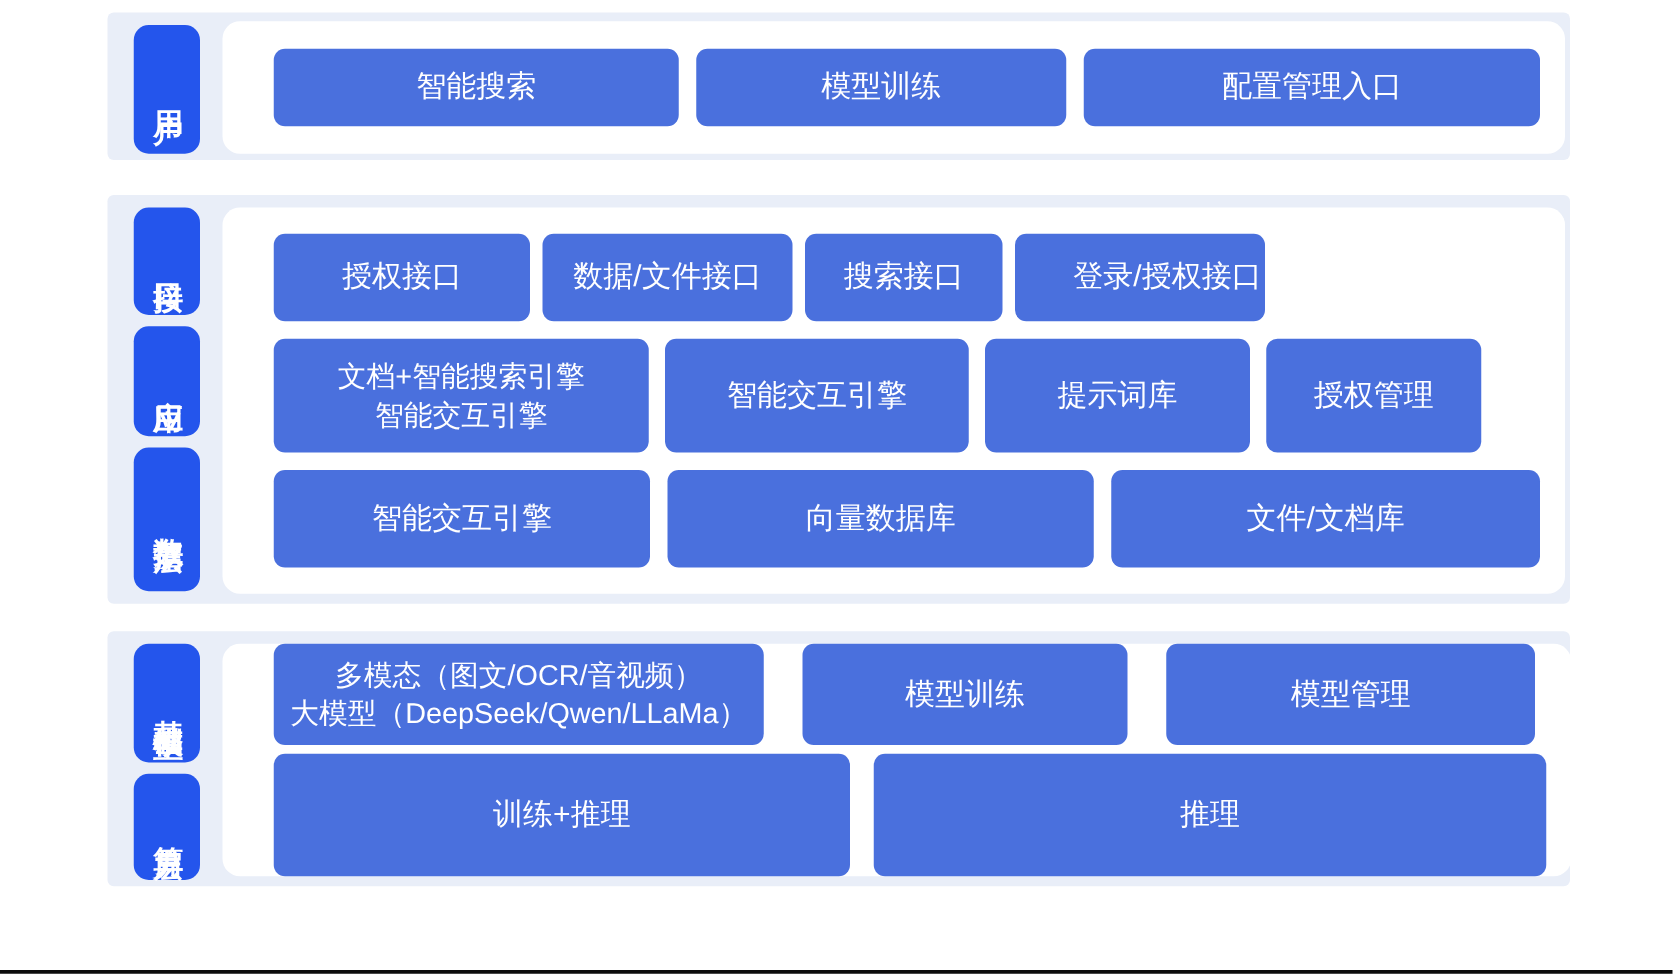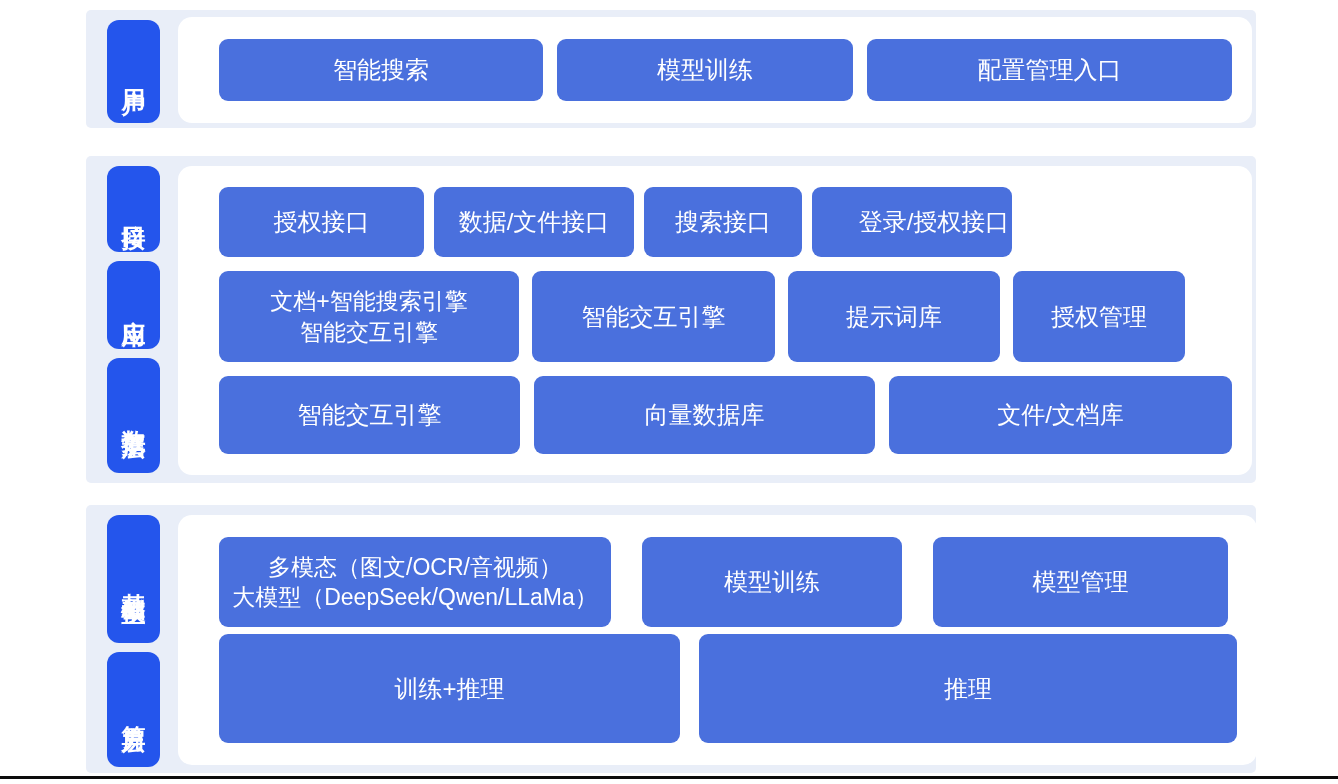--- a/index.html
+++ b/index.html
@@ -154,21 +154,21 @@
         <div class="box" style="width:341px;">
           <span>向量数据库</span>
         </div>
         <div class="box" style="width:343px;">
           <span>文件/文档库</span>
         </div>
       </div>
     </div>
   </section>
 
-  <section class="band" style="top:505px;height:268px;">
+  <section class="band" style="top:505px;height:204px;">
     <div class="tagcol">
       <div class="tag" style="height:128px;">
         <span>基础模型</span>
       </div>
       <div class="tag" style="height:115px;">
         <span>算力层</span>
       </div>
     </div>
     <div class="panel" style="margin-top:3px;margin-bottom:3px;">
       <div class="row" style="height:90px;gap:31px;">

